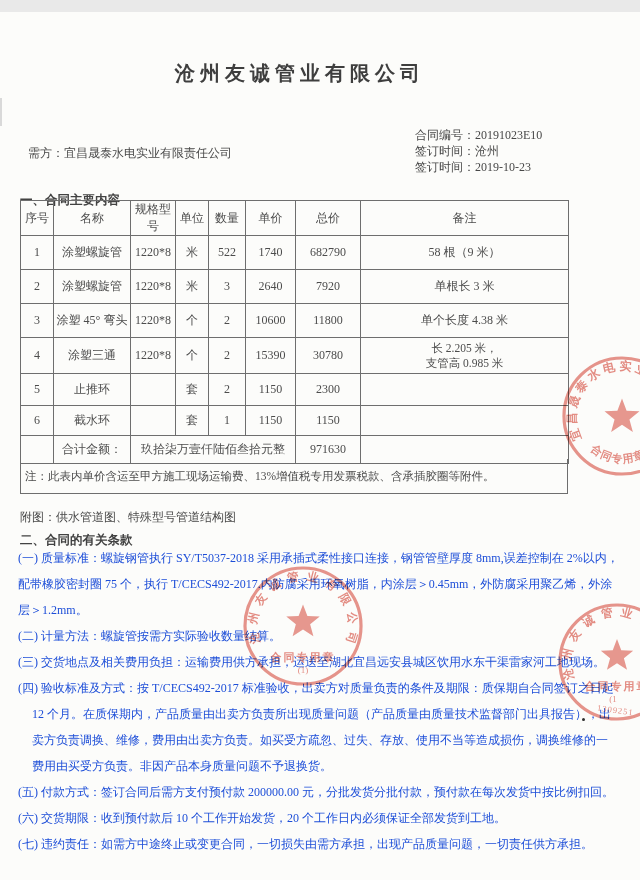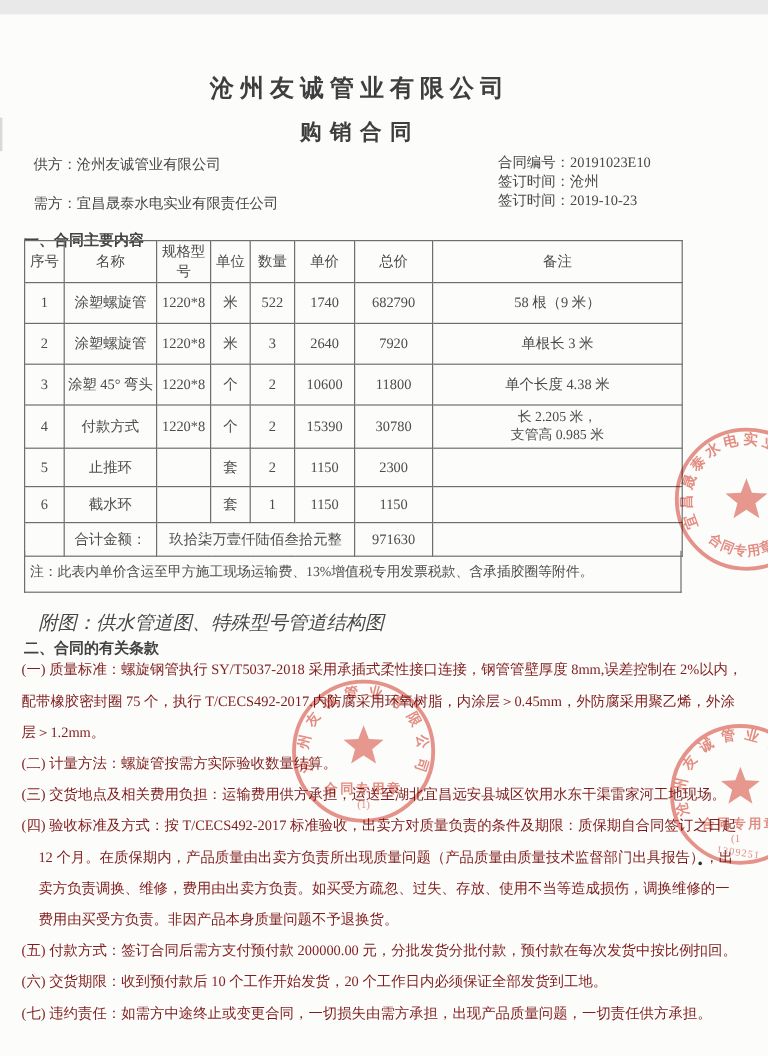--- a/index.html
+++ b/index.html
@@ -33,23 +33,23 @@
     font-size:12px; color:#4c4c4c;
   }
   table.main td { border:1px solid #6e6e6e; text-align:center; vertical-align:middle; padding:0 2px; overflow:hidden; }
   table.main td.two-line { line-height:15px; font-size:11.5px; }
 
   .note-box {
     position:absolute; left:20px; top:447px; width:548px; height:35px;
     border:1px solid #6e6e6e; border-top:none;
     font-size:11.5px; color:#4c4c4c; display:flex; align-items:center; padding:0 4px;
   }
-  .fig-line { position:absolute; left:32px; top:497px; font-size:16px;font-style:italic; }
-
-  .terms { position:absolute; left:18px; top:533px; width:566px; font-size:12px; line-height:26px; color:#7f1d1d; }
+  .fig-line { position:absolute; left:20px; top:497px; font-size:12px; }
+
+  .terms { position:absolute; left:18px; top:533px; width:566px; font-size:12px; line-height:26px; color:#1d4ed8; }
   .terms .tl { white-space:nowrap; }
   .terms .ind { padding-left:14px; }
 
   .stamp { position:absolute; mix-blend-mode:multiply; opacity:0.85; }
   .stamp .ring { fill:none; stroke:#d9574b; stroke-width:3.2; stroke-opacity:0.75; }
   .stamp text { fill:#d9574b; fill-opacity:0.8; font-family:"Liberation Serif","DejaVu Serif",serif; }
   .stamp .arc-txt { font-size:11.5px; font-weight:600; letter-spacing:7px; }
   .stamp .arc-txt-long { font-size:12px; font-weight:600; letter-spacing:3.5px; }
   .stamp .bottom-arc { font-size:11px; font-weight:600; letter-spacing:1px; }
   .stamp .label { font-size:11px; font-weight:600; letter-spacing:2px; text-anchor:middle; }
@@ -59,26 +59,22 @@
 
   .speck { position:absolute; background:#2e2e2e; border-radius:50%; }
   .edge-mark { position:absolute; background:#d9d9d9; }
 </style>
 </head>
 <body>
 
 <div class="page">
 
   <div class="company-title">沧州友诚管业有限公司</div>
-  <div class="doc-title">购销合同</div>
 
   <div class="meta-left">
-    <div class="line">
-      <span>供方：</span><span>沧州友诚管业有限公司</span>
-    </div>
     <div class="gap"></div>
     <div class="line">
       <span>需方：</span><span>宜昌晟泰水电实业有限责任公司</span>
     </div>
   </div>
 
   <div class="meta-right">
     <div class="line">
       <span>合同编号：</span><span>20191023E10</span>
     </div>
@@ -139,21 +135,21 @@
       <td>涂塑 45° 弯头</td>
       <td>1220*8</td>
       <td>个</td>
       <td>2</td>
       <td>10600</td>
       <td>11800</td>
       <td>单个长度 4.38 米</td>
     </tr>
     <tr style="height:36px;">
       <td>4</td>
-      <td>付款方式</td>
+      <td>涂塑三通</td>
       <td>1220*8</td>
       <td>个</td>
       <td>2</td>
       <td>15390</td>
       <td>30780</td>
       <td class="two-line">
         <div>长 2.205 米，</div>
         <div>支管高 0.985 米</div>
       </td>
     </tr>

